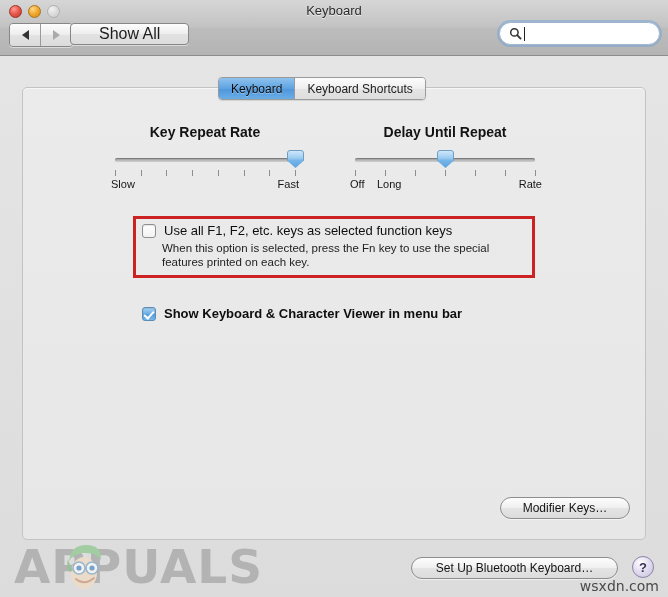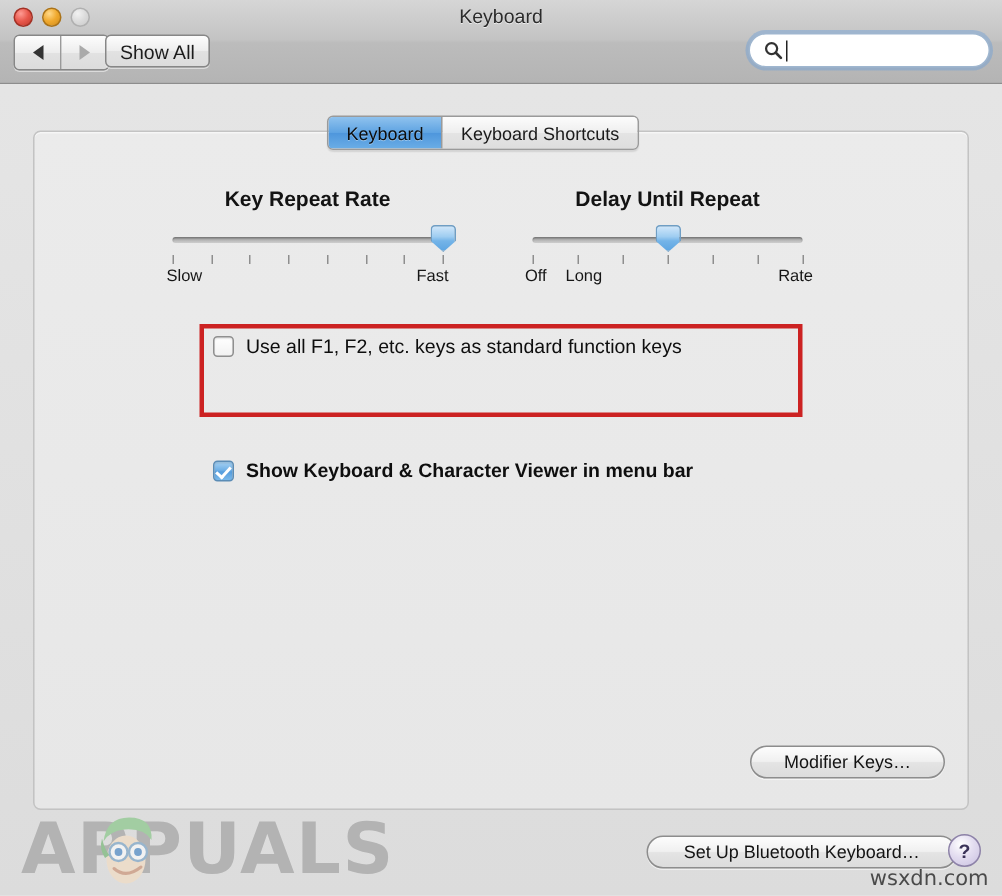--- a/index.html
+++ b/index.html
@@ -100,25 +100,25 @@
     border-bottom: 5px solid transparent;
   }
   .tri.left { border-right: 7px solid #333; }
   .tri.right { border-left: 7px solid #aaa; }
 
   #show-all-btn {
     position: absolute;
     left: 70px;
     top: 23px;
     height: 22px;
-    padding: 0 9px;
+    padding: 0 28px;
     border-radius: 4px;
     border: 1px solid #878787;
     background: linear-gradient(to bottom, #fdfdfd 0%, #ededed 50%, #e2e2e2 51%, #dcdcdc 100%);
-    font-size: 13px;
+    font-size: 16px;
     color: #1c1c1c;
     display: flex;
     align-items: center;
     box-sizing: border-box;
     box-shadow: 0 1px 0 rgba(255,255,255,0.5);
   }
 
   #search-wrap {
     position: absolute;
     right: 8px;
@@ -345,21 +345,21 @@
     box-sizing: border-box;
     padding: 0 14px;
     box-shadow: 0 1px 0 rgba(255,255,255,0.55);
   }
   #modifier-keys-btn {
     left: 500px;
     top: 497px;
     width: 130px;
   }
   #bluetooth-btn {
-    left: 431px;
+    left: 411px;
     top: 557px;
     width: 207px;
   }
   #help-btn {
     position: absolute;
     left: 632px;
     top: 556px;
     width: 22px;
     height: 22px;
     border-radius: 50%;
@@ -487,22 +487,23 @@
         <span style="left:22px;">Long</span>
         <span style="right:-7px;">Rate</span>
       </div>
     </div>
   </div>
 
   <div id="red-box"></div>
 
   <div class="cb-row" style="left: 142px; top: 223px;">
     <div class="cb"></div>
-    <div class="cb-main-label">Use all F1, F2, etc. keys as standard function keys</div>
+    <div class="cb-main-label">Use all F1, F2, etc. keys as selected function keys</div>
   </div>
+  <div class="cb-sub">When this option is selected, press the Fn key to use the special features printed on each key.</div>
 
   <div class="cb-row" style="left: 142px; top: 306px; font-weight: bold;">
     <div class="cb checked"></div>
     <div class="cb-main-label">Show Keyboard &amp; Character Viewer in menu bar</div>
   </div>
 
   <div class="pill-btn" id="modifier-keys-btn">Modifier Keys…</div>
   <div class="pill-btn" id="bluetooth-btn">Set Up Bluetooth Keyboard…</div>
   <div id="help-btn">?</div>
 

